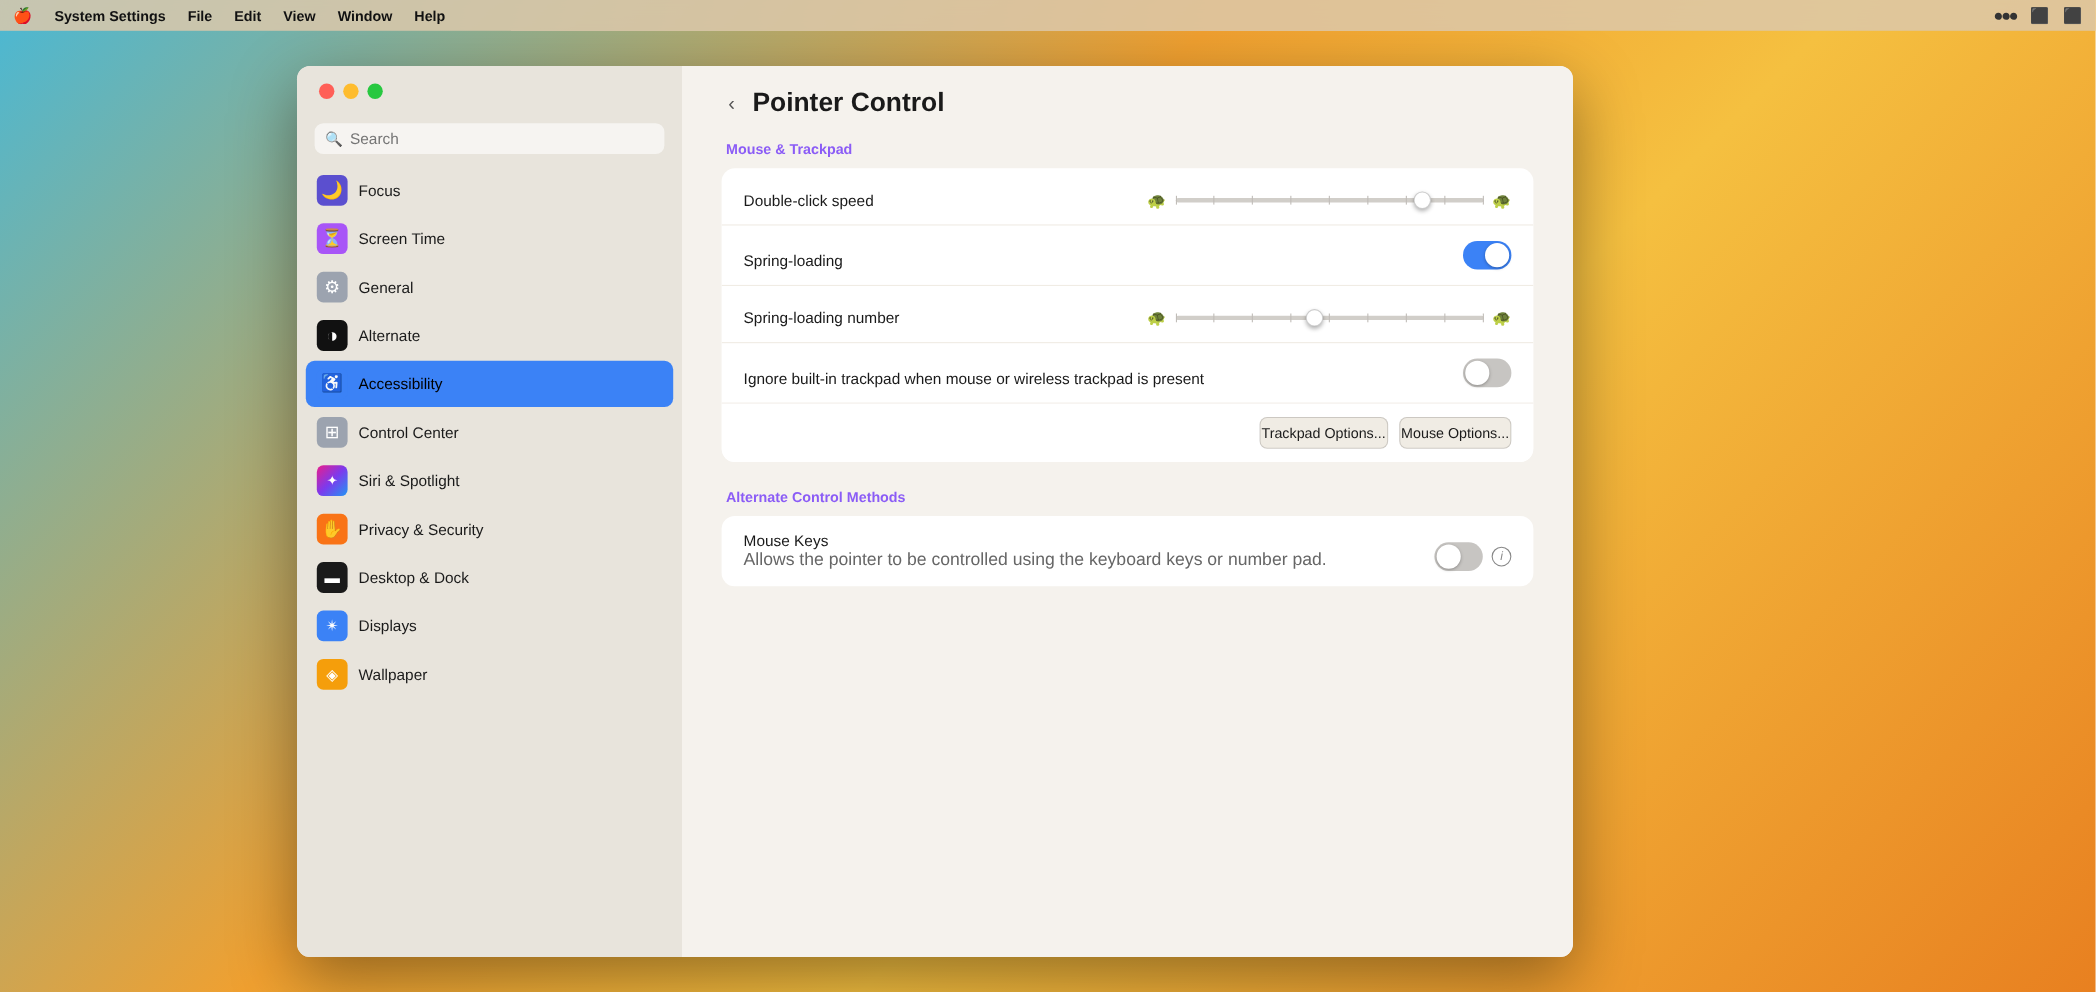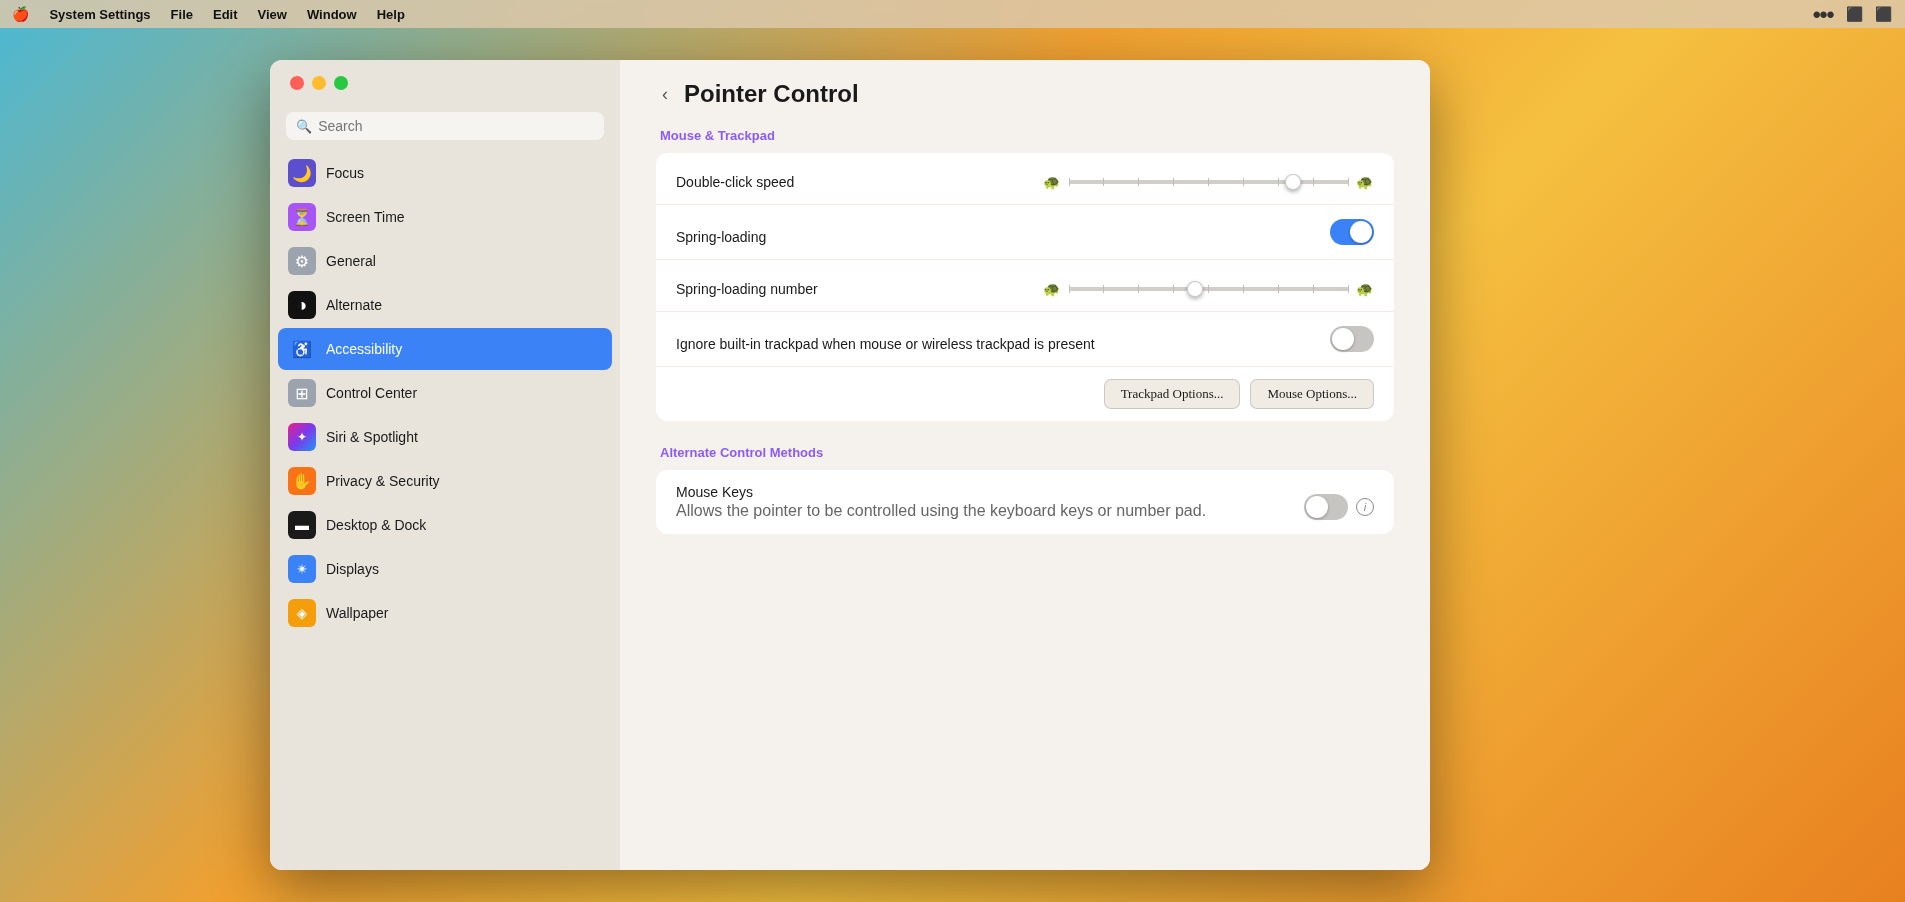--- a/index.html
+++ b/index.html
@@ -125,21 +125,21 @@
       padding: 7px 10px;
       border-radius: 8px;
       cursor: pointer;
       margin-bottom: 2px;
     }
     .sidebar-item.active {
       background: #3b82f6;
       color: white;
     }
     .sidebar-item.active .sidebar-label {
-      color: #ffffff;
+      color: #000000;
     }
     .sidebar-icon {
       width: 28px;
       height: 28px;
       border-radius: 6px;
       display: flex;
       align-items: center;
       justify-content: center;
       font-size: 16px;
       flex-shrink: 0;
@@ -285,28 +285,28 @@
       border-radius: 50%;
       top: 2px;
       box-shadow: 0 1px 3px rgba(0,0,0,0.3);
       transition: left 0.2s;
     }
     .toggle.on .toggle-knob { left: 20px; }
     .toggle.off .toggle-knob { left: 2px; }
 
     
     .btn {
-      padding: 6px 16px;
+      padding: 6px 1px;
       border-radius: 7px;
       border: 1px solid rgba(0,0,0,0.15);
       background: #f0ece4;
       font-size: 13px;
       color: #1a1a1a;
       cursor: pointer;
-      font-family: Liberation Serif, serif;
+      font-family: Liberation Sans, sans-serif;
     }
 
     .buttons-row {
       display: flex;
       justify-content: flex-end;
       gap: 10px;
       padding: 12px 20px;
       background: white;
       border-bottom-left-radius: 12px;
       border-bottom-right-radius: 12px;

